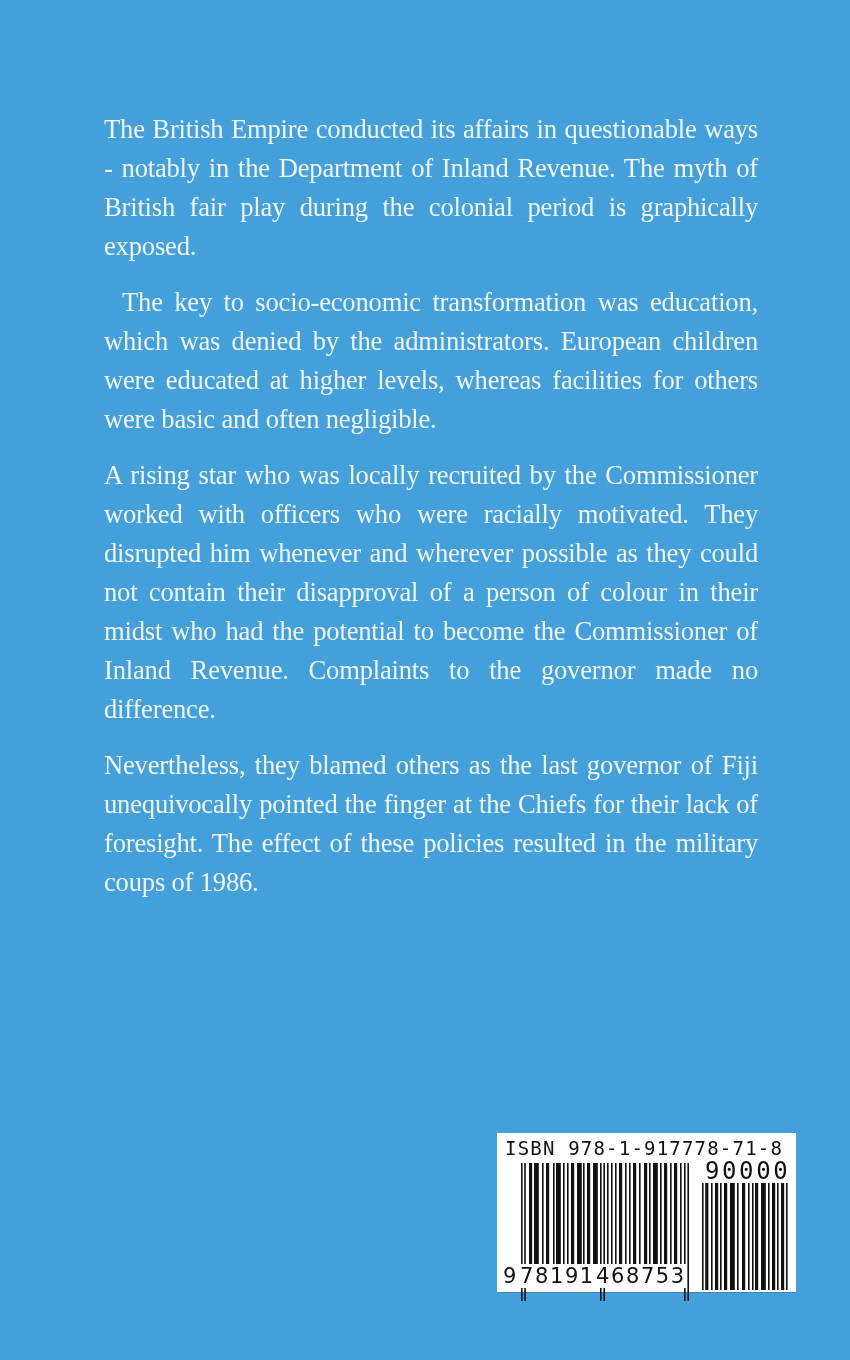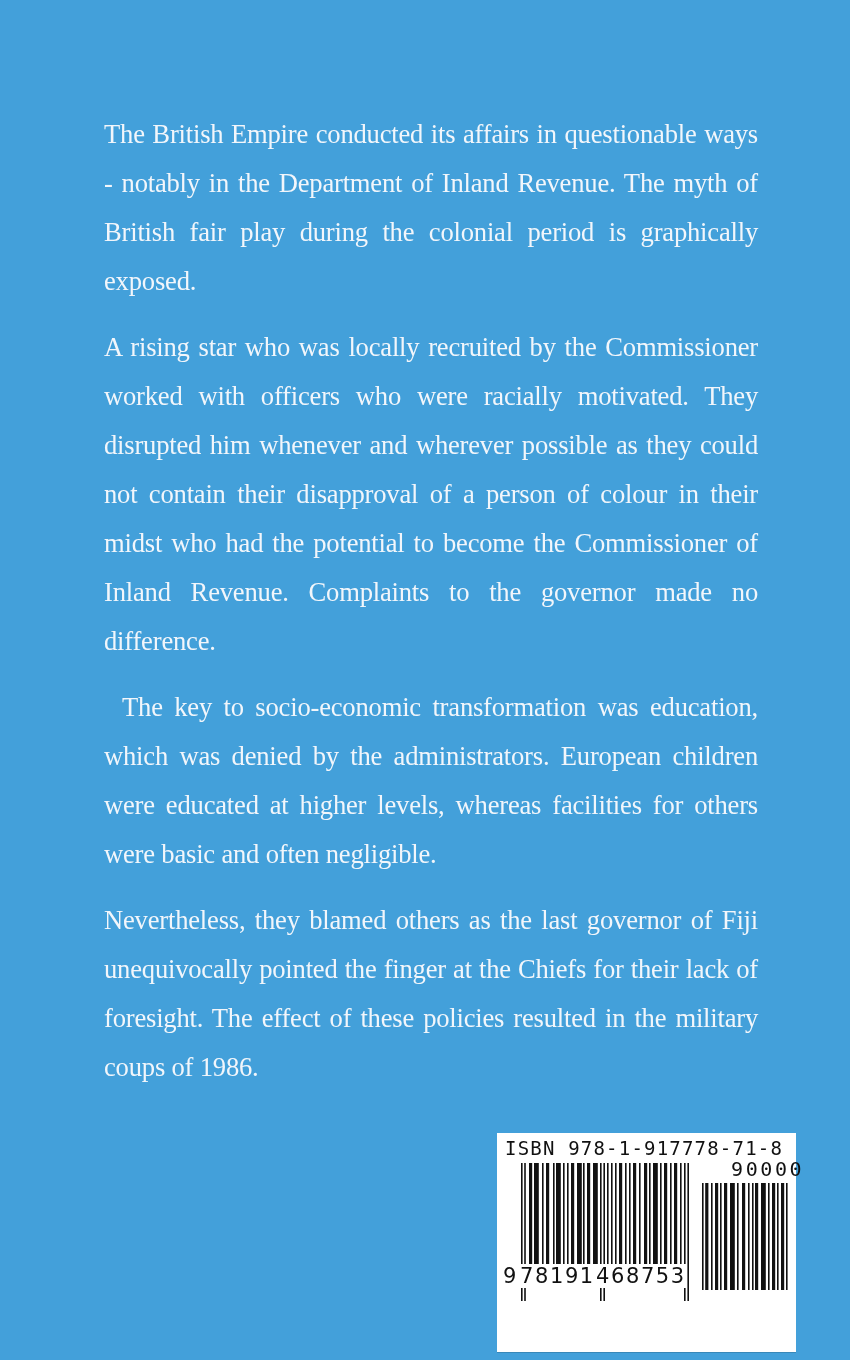--- a/index.html
+++ b/index.html
@@ -17,57 +17,56 @@
     }
     .blurb {
       position: absolute;
       left: 104px;
       top: 110px;
       width: 654px;
     }
     .para {
       margin: 0 0 17px 0;
       font-size: 26.6px;
-      line-height: 49px;
+      line-height: 39px;
       text-align: justify;
       letter-spacing: -0.2px;
       word-spacing: 0px;
     }
     .para.indent {
       text-indent: 18px;
     }
     .barcode-box {
       position: absolute;
       left: 497px;
       top: 1133px;
       width: 299px;
-      height: 219px;
+      height: 159px;
       background: #ffffff;
       box-shadow: 0 1px 0 rgba(0,0,0,0.15);
     }
     .isbn-text {
       position: absolute;
       left: 8px;
       top: 4px;
       font-family: "DejaVu Sans Mono", "Liberation Mono", monospace;
       font-size: 19px;
       letter-spacing: 1.2px;
       color: #111;
       white-space: nowrap;
     }
     .addon-digits {
       position: absolute;
       left: 208px;
       top: 24px;
       font-family: "DejaVu Sans Mono", "Liberation Mono", monospace;
-      font-size: 20px;
+      font-size: 24px;
       letter-spacing: 2.6px;
       color: #111;
       white-space: nowrap;
-      margin-left: 26px;
     }
     .bars-main {
       position: absolute;
       left: 24px;
       top: 30px;
       width: 168px;
       height: 138px;
     }
     .bars-addon {
       position: absolute;
@@ -95,22 +94,22 @@
     }
     .d-first { left: 0; }
     .d-left { left: 17px; letter-spacing: 1.6px; }
     .d-right { left: 93px; letter-spacing: 1.6px; }
   </style>
 </head>
 <body>
 
 <div class="blurb">
   <p class="para">The British Empire conducted its affairs in questionable ways - notably in the Department of Inland Revenue. The myth of British fair play during the colonial period is graphically exposed.</p>
+  <p class="para indent">The key to socio-economic transformation was education, which was denied by the administrators. European children were educated at higher levels, whereas facilities for others were basic and often negligible.</p>
   <p class="para">A rising star who was locally recruited by the Commissioner worked with officers who were racially motivated. They disrupted him whenever and wherever possible as they could not contain their disapproval of a person of colour in their midst who had the potential to become the Commissioner of Inland Revenue. Complaints to the governor made no difference.</p>
-  <p class="para indent">The key to socio-economic transformation was education, which was denied by the administrators. European children were educated at higher levels, whereas facilities for others were basic and often negligible.</p>
   <p class="para">Nevertheless, they blamed others as the last governor of Fiji unequivocally pointed the finger at the Chiefs for their lack of foresight. The effect of these policies resulted in the military coups of 1986.</p>
 </div>
 
 <div class="barcode-box">
   <div class="isbn-text">ISBN 978-1-917778-71-8</div>
   <div class="addon-digits">90000</div>
 
   <svg class="bars-main" viewBox="0 0 168 138" preserveAspectRatio="none">
     <g fill="#111">
       <rect x="0" y="0" width="1.6" height="138"></rect>

